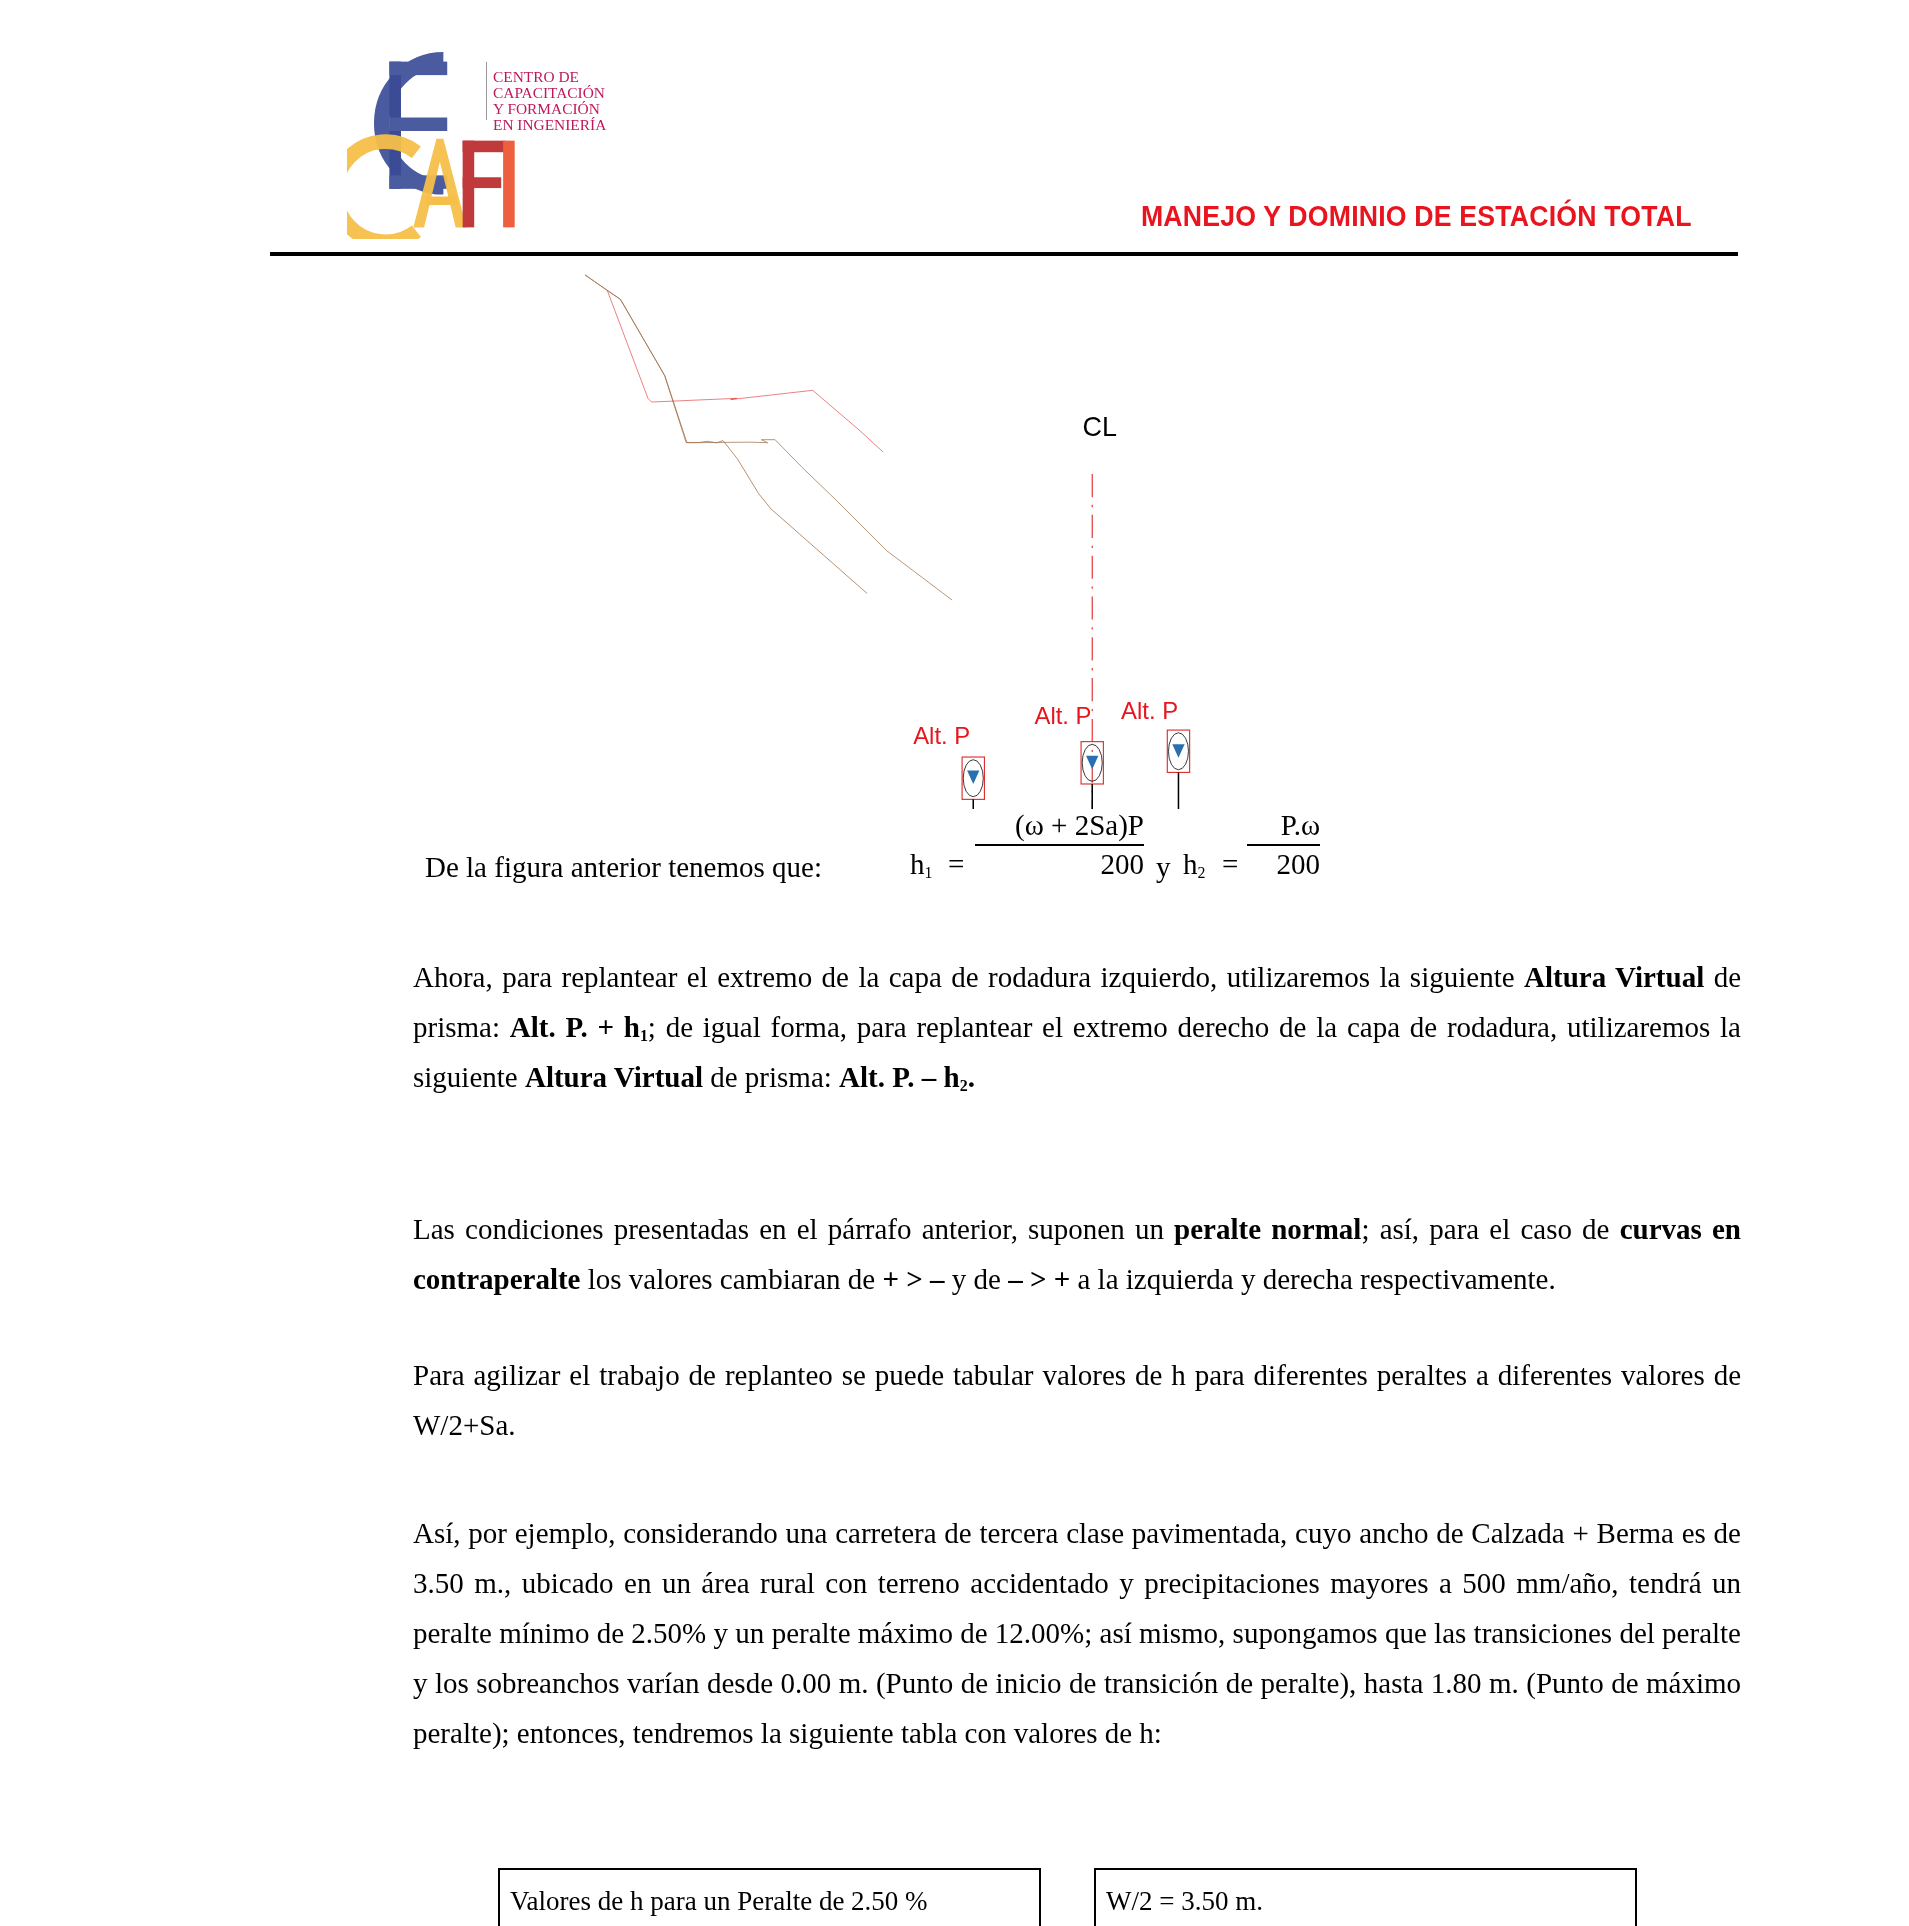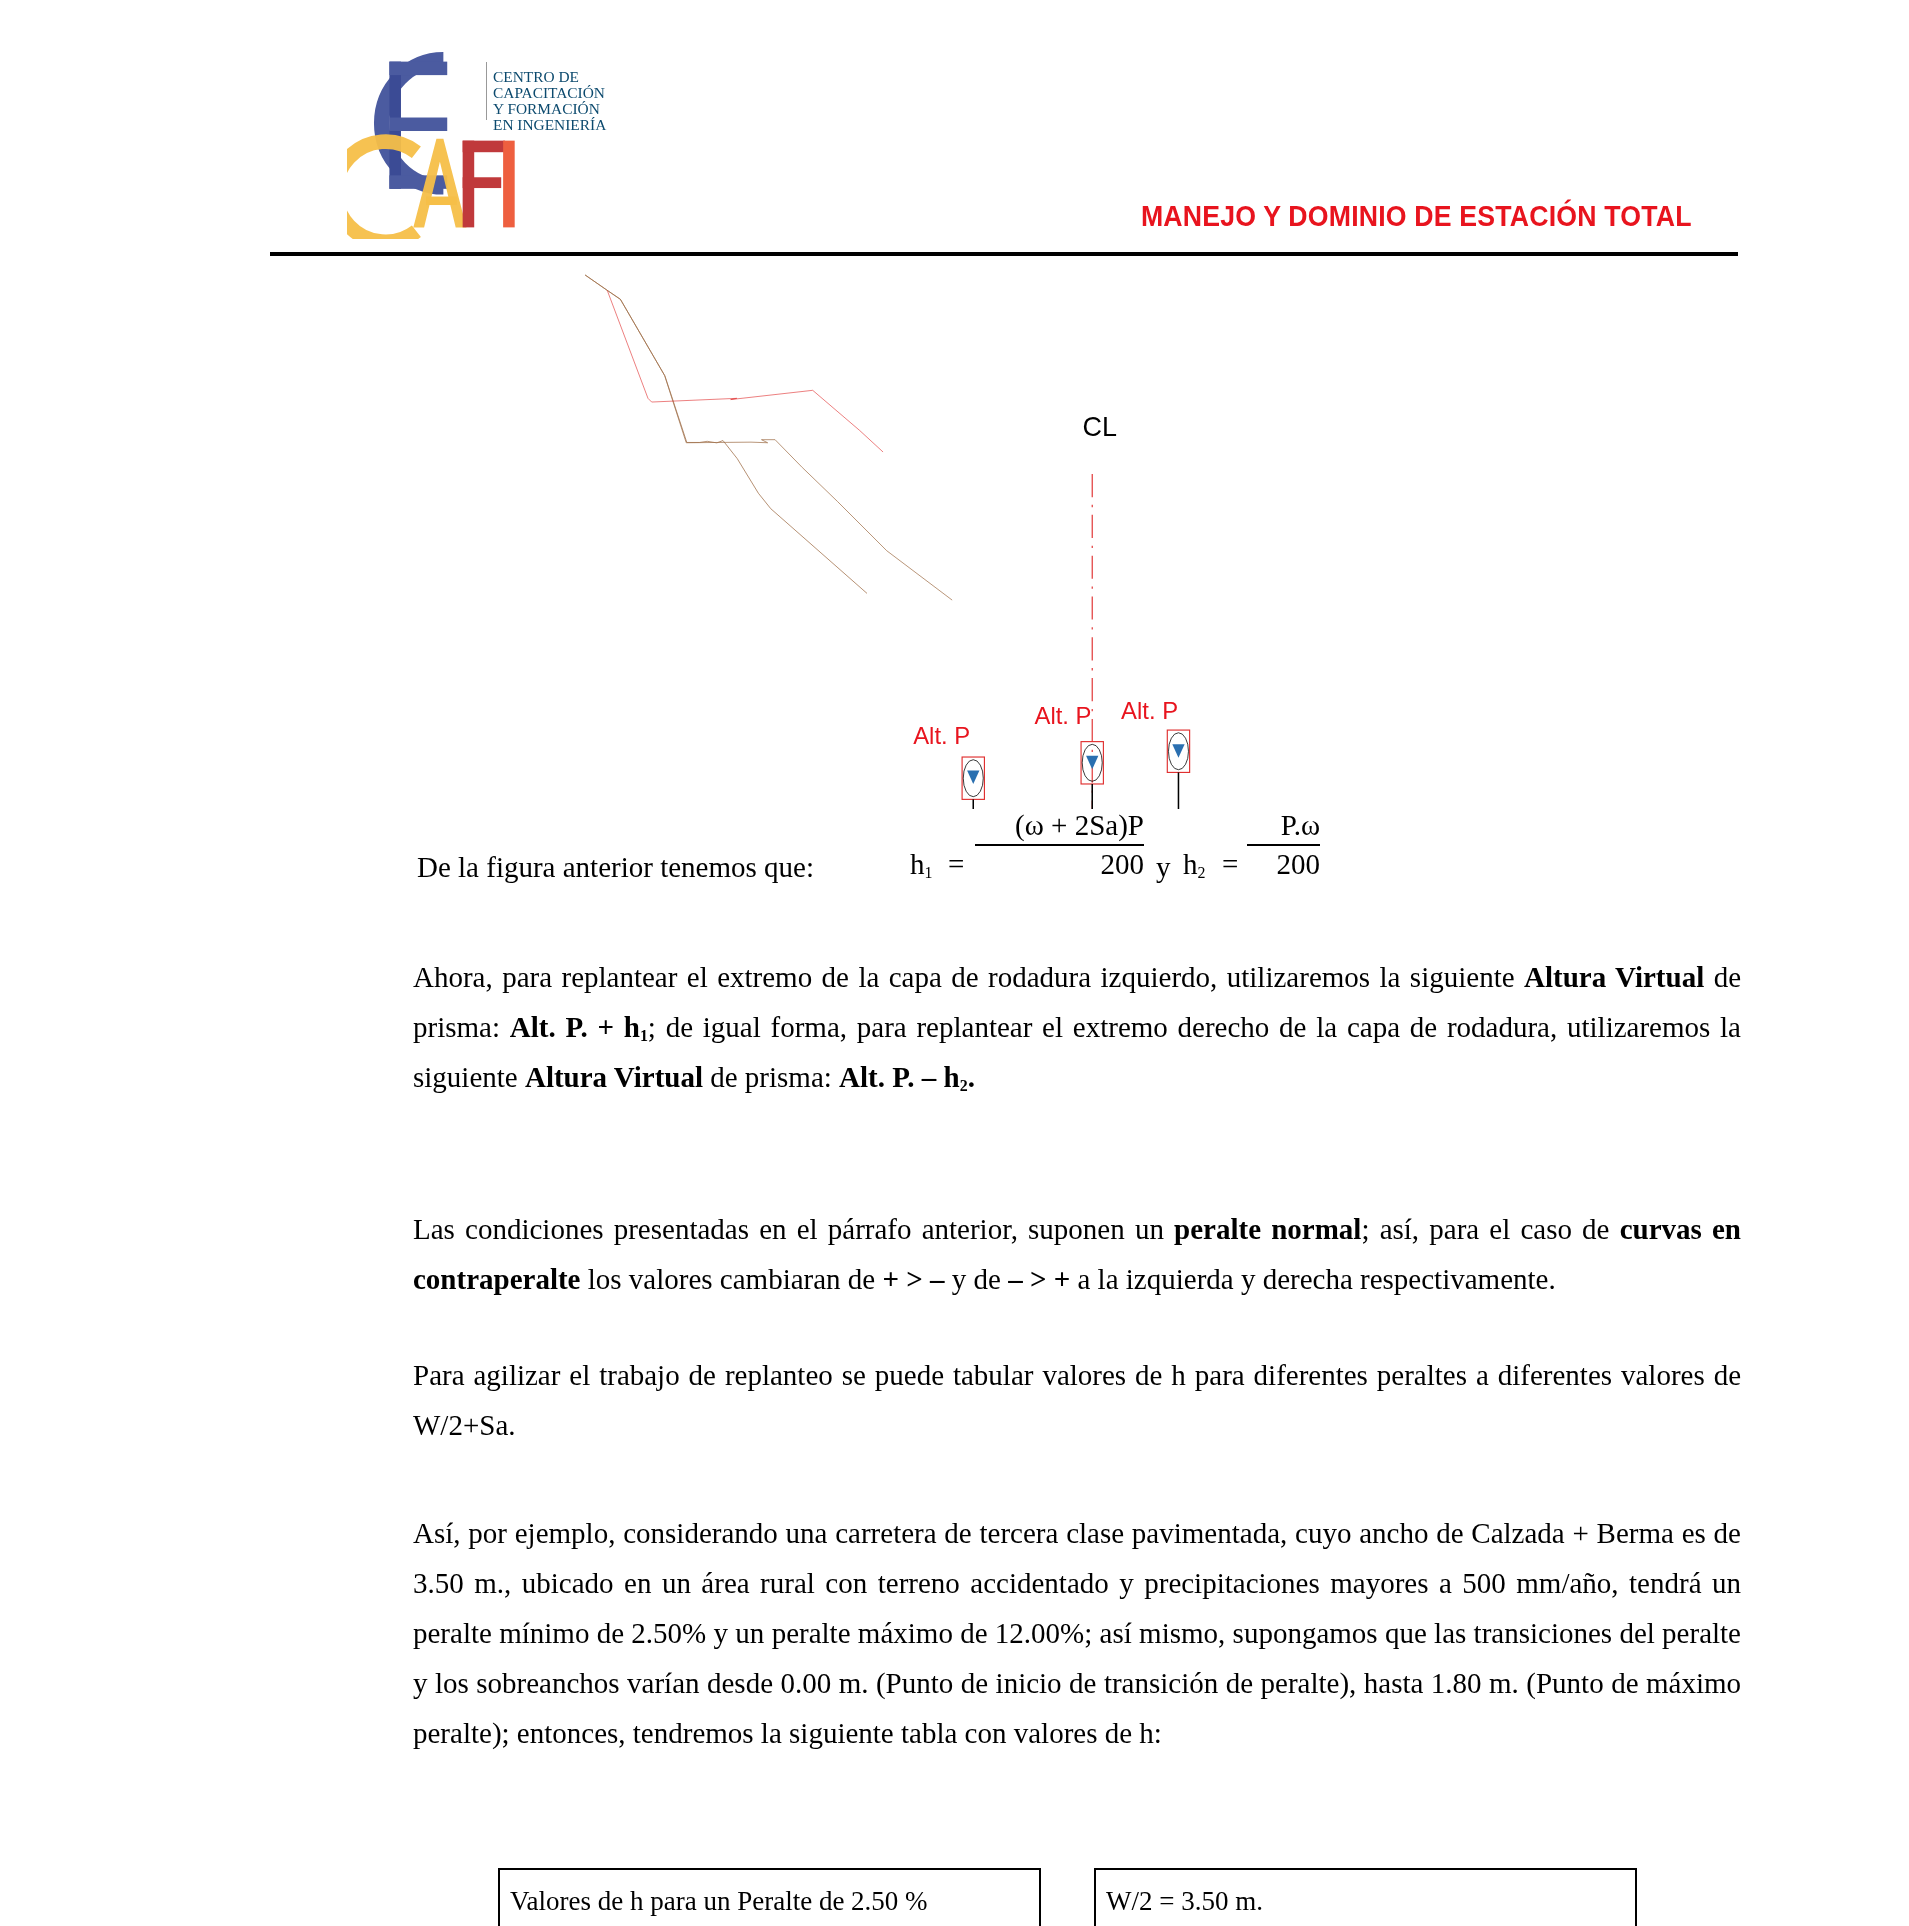--- a/index.html
+++ b/index.html
@@ -1,20 +1,20 @@
 <!DOCTYPE html>
 <html style="font-size:6.2px"><head>
 <meta charset="utf-8">
 <style>
   html, body { margin:0; padding:0; background:#ffffff; }
   body { width:1910px; height:2703px; position:relative; overflow:hidden; font-family:"DejaVu Serif","Liberation Serif",serif; color:#000; }
   .abs { position:absolute; }
   
   #logo { left:347px; top:50px; width:239px; height:189px; }
-  .logo-text { position:absolute; left:493px; top:69px; font-family:"Liberation Serif",serif; font-size:15.4px; line-height:16px; color:#0c4a6e; letter-spacing:0px; }
+  .logo-text { position:absolute; left:493px; top:69px; font-family:"Liberation Serif",serif; font-size:15.4px; line-height:16px; color:#be185d; letter-spacing:0px; }
   .logo-div { position:absolute; left:486px; top:62px; width:1.2px; height:58px; background:#999; }
   
   #header-title { right:218px; top:200px; font-family:"Liberation Sans",sans-serif; font-weight:bold; font-size:29px; color:#e8141e; letter-spacing:0.2px; transform:scaleX(0.92); transform-origin:right center; }
   #header-line { left:270px; top:252px; width:1468px; height:3.5px; background:#000; }
   
   #diagram { left:578px; top:270px; width:963px; height:539px; }
   
   #formula-row { left:413px; top:809px; height:108px; width:1310px; font-family:"Liberation Serif",serif; font-size:29px; }
   .frac { position:absolute; text-align:right; }
   .frac .num { display:block; }
@@ -127,21 +127,21 @@
   <g fill="#0000ee">
     <polygon points="1026,1865 990,1855 990,1875"></polygon>
     <polygon points="1108,1865 1144,1855 1144,1875"></polygon>
     <polygon points="1335,1865 1300,1855 1300,1875"></polygon>
     <polygon points="1335,1865 1370,1855 1370,1875"></polygon>
     <polygon points="1559,1865 1523,1855 1523,1875"></polygon>
   </g>
 </svg>
 
 <div id="formula-row" class="abs">
-  <span class="abs" style="left:4px;top:42px;">De la figura anterior tenemos que:</span>
+  <span class="abs" style="left:12px;top:42px;">De la figura anterior tenemos que:</span>
   <span class="abs" style="left:497px;top:39px;"><span>h</span><sub>1</sub></span>
   <span class="abs" style="left:535px;top:39px;">=</span>
   <div class="frac" style="left:562px;top:0;width:169px;">
     <span class="num">(ω + 2Sa)P</span>
     <span class="bar"></span>
     <span class="den">200</span>
   </div>
   <span class="abs" style="left:743px;top:42px;">y</span>
   <span class="abs" style="left:770px;top:39px;"><span>h</span><sub>2</sub></span>
   <span class="abs" style="left:809px;top:39px;">=</span>

